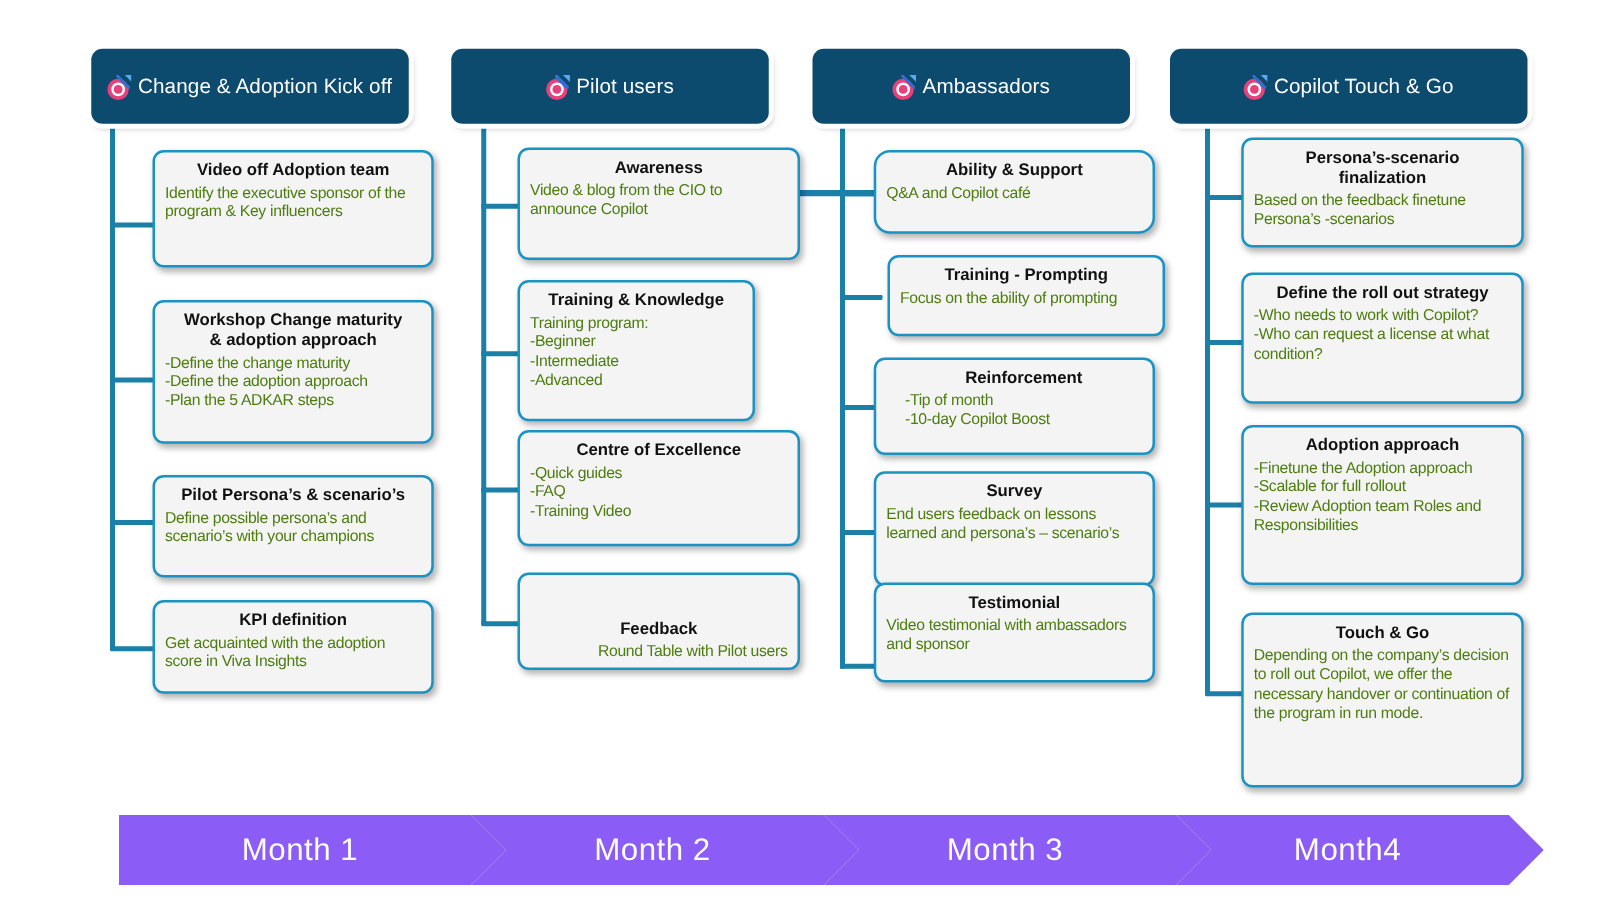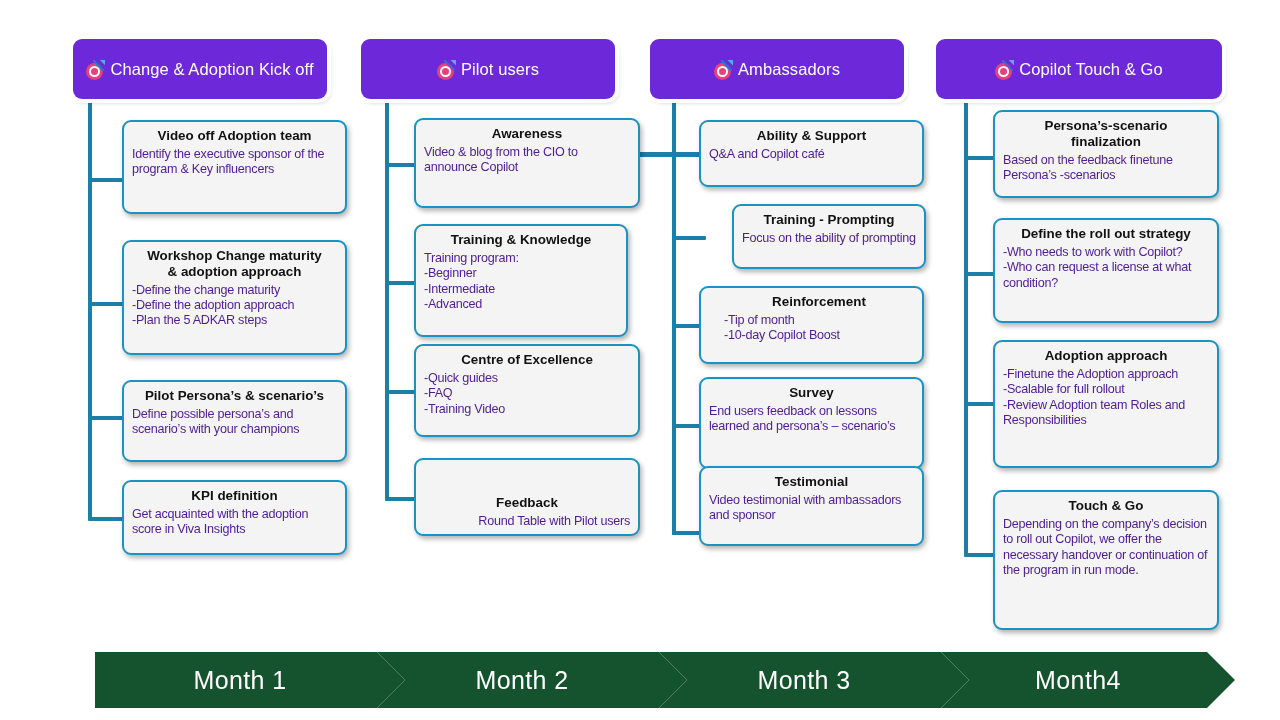--- a/index.html
+++ b/index.html
@@ -10,21 +10,21 @@
     font-family:"Liberation Sans","DejaVu Sans",sans-serif;
     overflow:hidden;
     position:relative;
     color:#1a1a1a;
   }
   #canvas{position:absolute;inset:0;}
 
   
   .col-header{
     position:absolute;
-    background:#6d28d9;
+    background:#0c4a6e;
     border-radius:9px;
     box-shadow:0 0 0 4px #ffffff, 2px 3px 5px rgba(0,0,0,.28);
     display:flex;align-items:center;justify-content:center;
     box-sizing:border-box;
     padding:0 10px;
   }
   .col-header .hdr-label{
     color:#ffffff;
     font-size:16.5px;
     font-weight:400;
@@ -79,21 +79,21 @@
     font-weight:bold;
     font-size:13.4px;
     line-height:1.18;
     color:#111111;
     margin:1px 0 3px 0;
     white-space:pre-line;
   }
   .card .card-body{
     font-size:12.6px;
     line-height:1.22;
-    color:#4c1d95;
+    color:#4d7c0f;
     white-space:pre-line;
     letter-spacing:-.25px;
   }
   .card.center-body .card-body{text-align:right;}
 
   
   .trunk{
     position:absolute;
     width:4px;
     background:#1b7fa8;
@@ -113,21 +113,21 @@
 
   
   #timeline{
     position:absolute;
     left:95px;top:652px;
     width:1140px;height:56px;
   }
   .chev{
     position:absolute;
     top:0;height:56px;
-    background:#14532d;
+    background:#8b5cf6;
     display:flex;align-items:center;justify-content:center;
   }
   .chev span{
     color:#ffffff;
     font-size:25px;
     font-weight:400;
     letter-spacing:.4px;
     line-height:1;
     position:relative;
     left:-10px;
@@ -233,46 +233,46 @@
   <div class="card" style="left:122px;top:480px;width:225px;height:75px;">
     <div class="card-title">KPI definition</div>
     <div class="card-body">Get acquainted with the adoption score in Viva Insights</div>
   </div>
 
   <div class="card" style="left:414px;top:118px;width:226px;height:90px;">
     <div class="card-title">Awareness</div>
     <div class="card-body">Video &amp; blog from the CIO to announce Copilot</div>
   </div>
 
-  <div class="card" style="left:414px;top:224px;width:214px;height:113px;">
+  <div class="card" style="left:414px;top:224px;width:190px;height:113px;">
     <div class="card-title">Training &amp; Knowledge</div>
     <div class="card-body">Training program:
 -Beginner
 -Intermediate
 -Advanced</div>
   </div>
 
   <div class="card" style="left:414px;top:344px;width:226px;height:93px;">
     <div class="card-title">Centre of Excellence</div>
     <div class="card-body">-Quick guides
 -FAQ
 -Training Video</div>
   </div>
 
   <div class="card center-body" style="left:414px;top:458px;width:226px;height:78px;">
     <div class="card-title" style="margin-top:30px;">Feedback</div>
     <div class="card-body">Round Table with Pilot users</div>
   </div>
 
-  <div class="card" style="left:699px;top:120px;width:225px;height:67px;">
+  <div class="card" style="left:699px;top:120px;width:225px;height:67px;border-radius:13px;">
     <div class="card-title">Ability &amp; Support</div>
     <div class="card-body">Q&amp;A and Copilot café</div>
   </div>
 
-  <div class="card" style="left:732px;top:204px;width:194px;height:65px;">
+  <div class="card" style="left:710px;top:204px;width:222px;height:65px;">
     <div class="card-title">Training  - Prompting</div>
     <div class="card-body">Focus on the ability of prompting</div>
   </div>
 
   <div class="card" style="left:699px;top:286px;width:225px;height:78px;padding-left:23px;">
     <div class="card-title">Reinforcement</div>
     <div class="card-body">-Tip of month
 -10-day Copilot Boost</div>
   </div>
 

